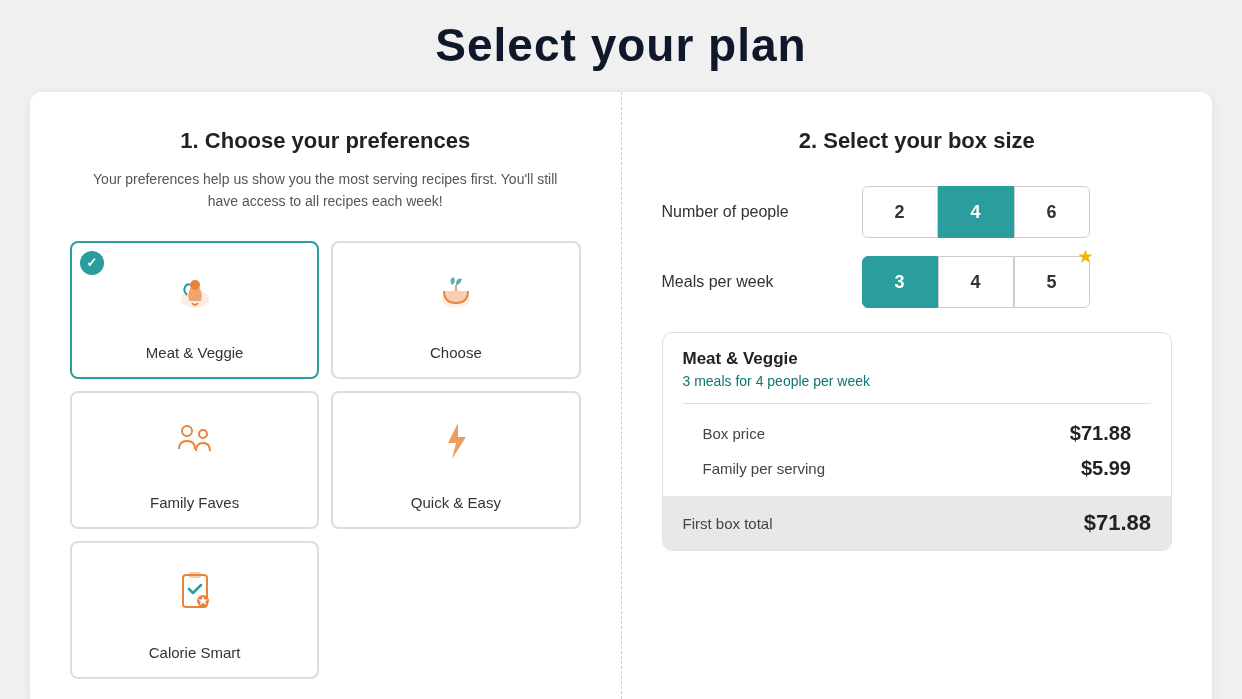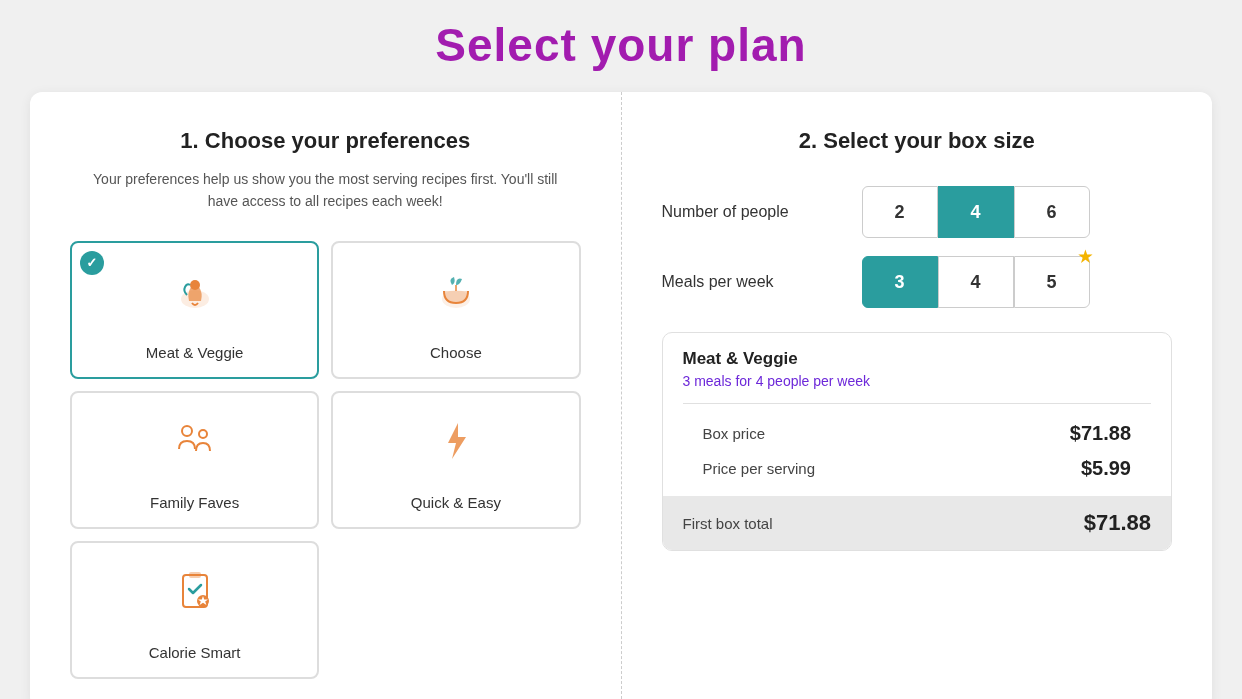--- a/index.html
+++ b/index.html
@@ -12,21 +12,21 @@
     }
 
     .page-header {
       text-align: center;
       padding: 18px 0 20px;
       background: #f0f0f0;
     }
     .page-title {
       font-size: 46px;
       font-weight: 700;
-      color: #a21caf;
+      color: #0f172a;
       letter-spacing: 1px;
     }
 
     .main-card {
       background: #fff;
       border-radius: 12px;
       margin: 0 30px;
       display: flex;
       flex-direction: row;
       min-height: 590px;
@@ -181,21 +181,21 @@
       padding: 16px 20px 10px;
     }
     .pricing-plan-name {
       font-size: 17px;
       font-weight: 700;
       color: #222;
       margin-bottom: 4px;
     }
     .pricing-description {
       font-size: 14px;
-      color: #6d28d9;
+      color: #0f766e;
       margin-bottom: 14px;
     }
     .pricing-divider {
       border: none;
       border-top: 1px solid #e0e0e0;
       margin: 0 0 12px;
     }
     .pricing-row {
       display: flex;
       justify-content: space-between;
@@ -355,21 +355,21 @@
     <div class="pricing-card">
       <div class="pricing-header">
         <div class="pricing-plan-name">Meat &amp; Veggie</div>
         <div class="pricing-description">3 meals for 4 people per week</div>
         <hr class="pricing-divider">
         <div class="pricing-row">
           <span class="pricing-row-label">Box price</span>
           <span class="pricing-row-value">$71.88</span>
         </div>
         <div class="pricing-row">
-          <span class="pricing-row-label">Price per serving</span>
+          <span class="pricing-row-label">Family per serving</span>
           <span class="pricing-row-value">$5.99</span>
         </div>
       </div>
       <div class="pricing-total-row">
         <span class="pricing-total-label">First box total</span>
         <span class="pricing-total-value">$71.88</span>
       </div>
     </div>
 
   </div>

